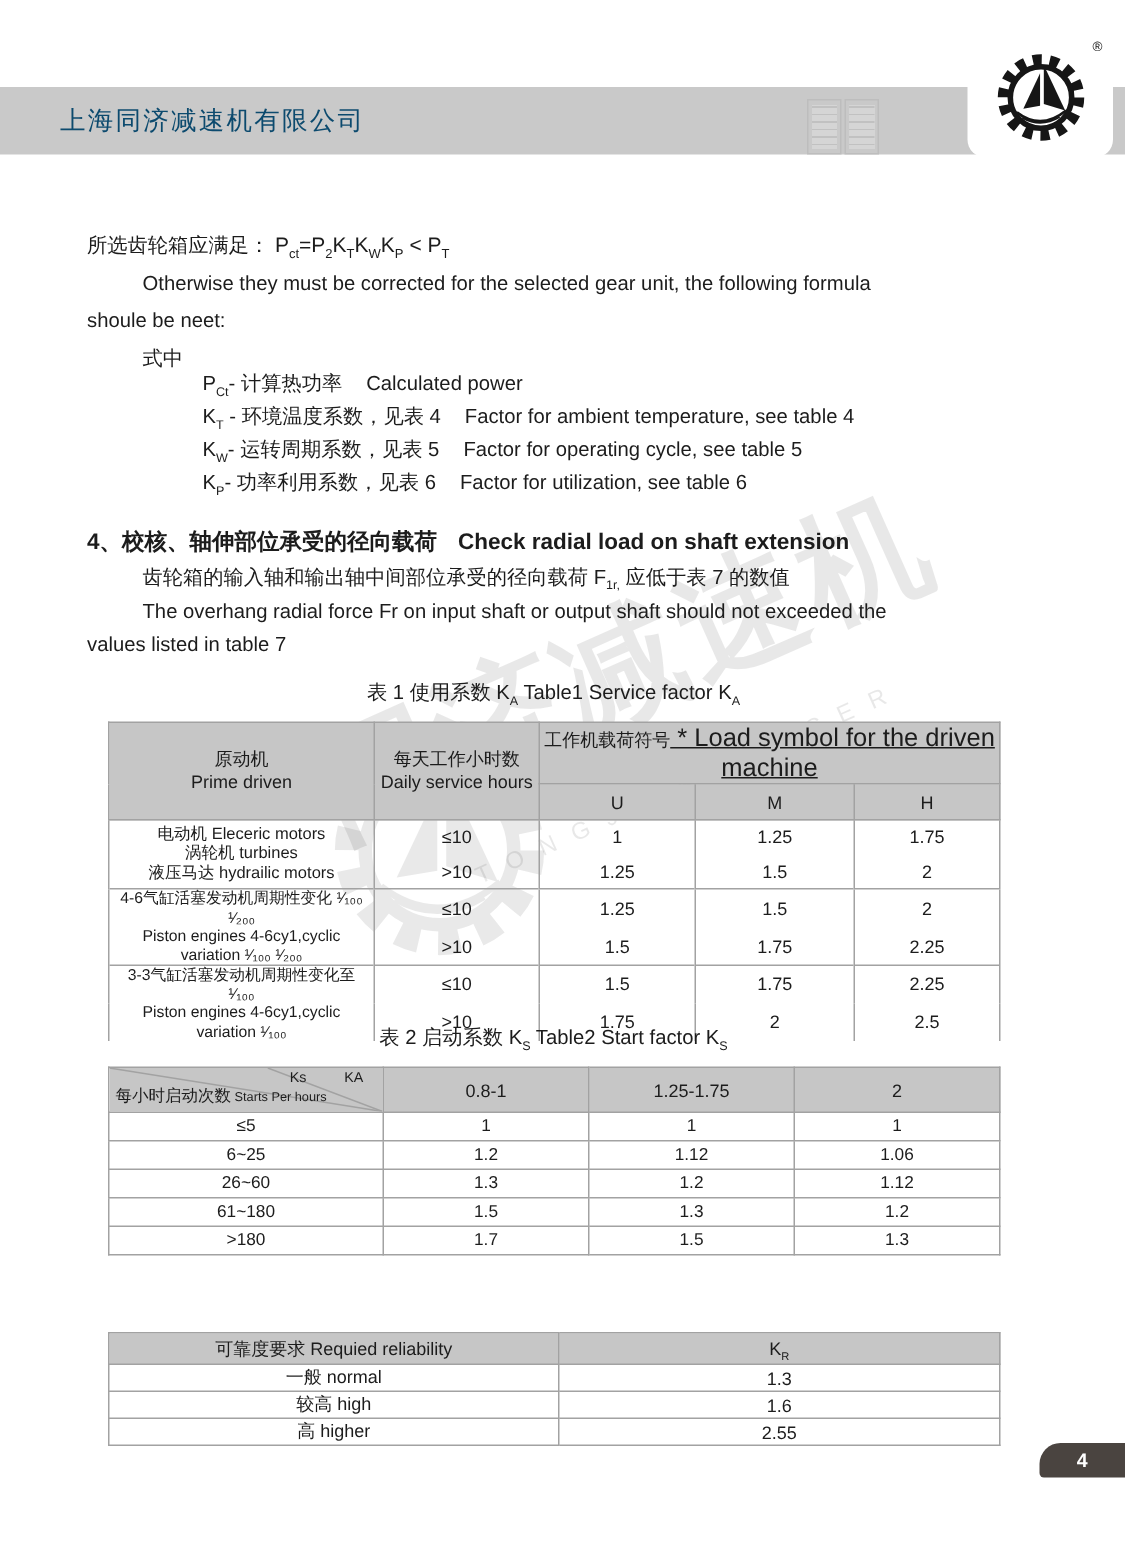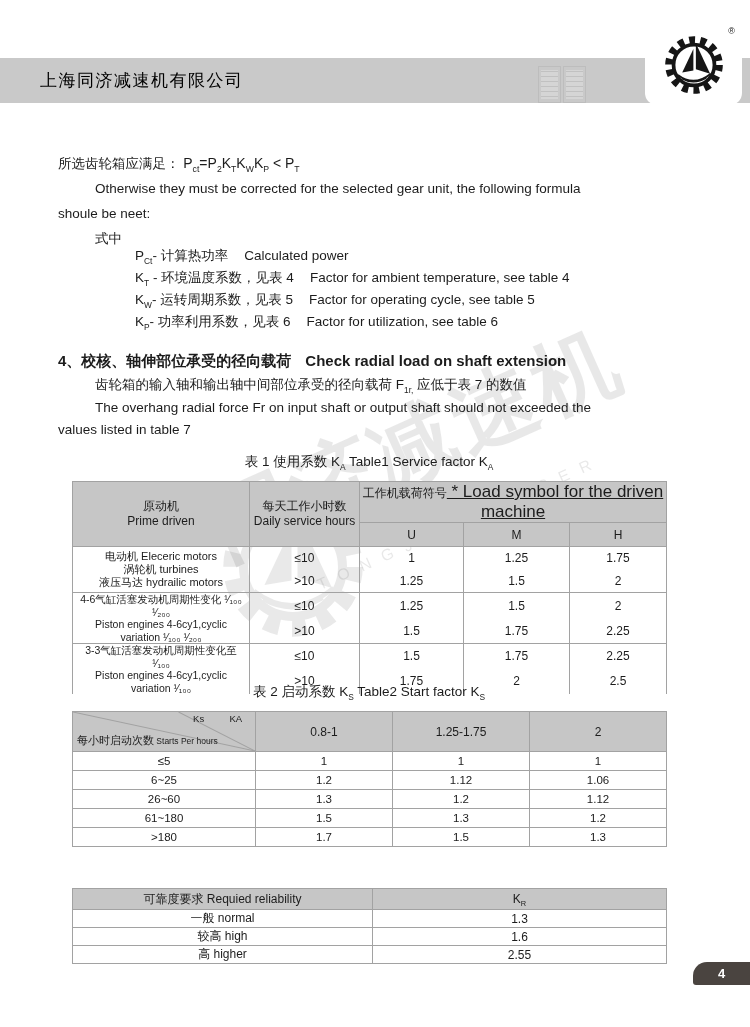--- a/index.html
+++ b/index.html
@@ -3,21 +3,21 @@
 <meta charset="utf-8">
 <style>
   html,body {margin:0; padding:0; background:#fff;}
   .page {
     position:relative; width:750px; height:1027px; background:#ffffff;
     font-family:"Liberation Sans","DejaVu Sans",sans-serif; color:#1c1c1c;
     overflow:hidden; margin:0 auto;
   }
   
   .band {position:absolute; left:0; top:58px; width:750px; height:45px; background:#c9c9c9; z-index:2;}
-  .company {position:absolute; left:40px; top:0; height:45px; line-height:45px; font-size:17px; letter-spacing:1.5px; color:#000000;}
+  .company {position:absolute; left:40px; top:0; height:45px; line-height:45px; font-size:17px; letter-spacing:1.5px; color:#0c4a6e;}
   .book-icon {position:absolute; left:538px; top:8px; display:flex; gap:2px;}
   .book-icon .pg {
     width:17px; height:29px; background:#d5d5d5; border:1px solid #bdbdbd;
     background-image:repeating-linear-gradient(to bottom, transparent 0 4px, #c1c1c1 4px 5px);
     background-clip:content-box; padding:3px 2px;
   }
   .logo-box {position:absolute; left:645px; top:25px; width:97px; height:80px; background:#fff; border-radius:12px; z-index:3; display:flex; align-items:center; justify-content:center;}
   .logo-box .reg {position:absolute; top:1px; right:7px; font-size:9px; color:#111;}
   
   .wm {position:absolute; z-index:0; color:rgba(0,0,0,0.09);}
@@ -41,21 +41,21 @@
   .tbl th {background:#c6c6c6; font-weight:normal;}
   .pre {white-space:pre-line; font-size:12.5px; line-height:15px;}
   .ld-en {font-size:17px;text-decoration:underline;}
   .t1 thead tr.r1 {height:21px;}
   .t1 thead tr.r2 {height:24px;}
   .t1 tbody tr {height:23px;margin-top:20px;}
   .t1 tbody td {border-top:none; border-bottom:none;}
   .t1 tbody tr.gs td {border-top:1px solid #a2a2a2;}
   .t1 .lbl div {font-size:11px; line-height:13px;}
   .t1 .lbl.sm2 div {font-size:10.5px; line-height:12.5px;}
-  .t2 thead tr {height:40px;}
+  .t2 thead tr {height:30px;}
   .t2 tbody tr {height:19px;}
   .t2 tbody td {font-size:11.5px;}
   .corner {position:relative; padding:0 !important; text-align:left !important;}
   .corner svg {position:absolute; left:0; top:0; width:100%; height:100%;}
   .corner .ks {position:absolute; left:66%; top:1px; font-size:9.5px;}
   .corner .ka {position:absolute; left:86%; top:1px; font-size:9.5px;}
   .corner .rl {position:absolute; left:4px; bottom:3px; white-space:nowrap;}
   .corner .rl .zh {font-size:11px;}
   .corner .rl .en {font-size:8.5px;}
   .t3 thead tr {height:21px;}

